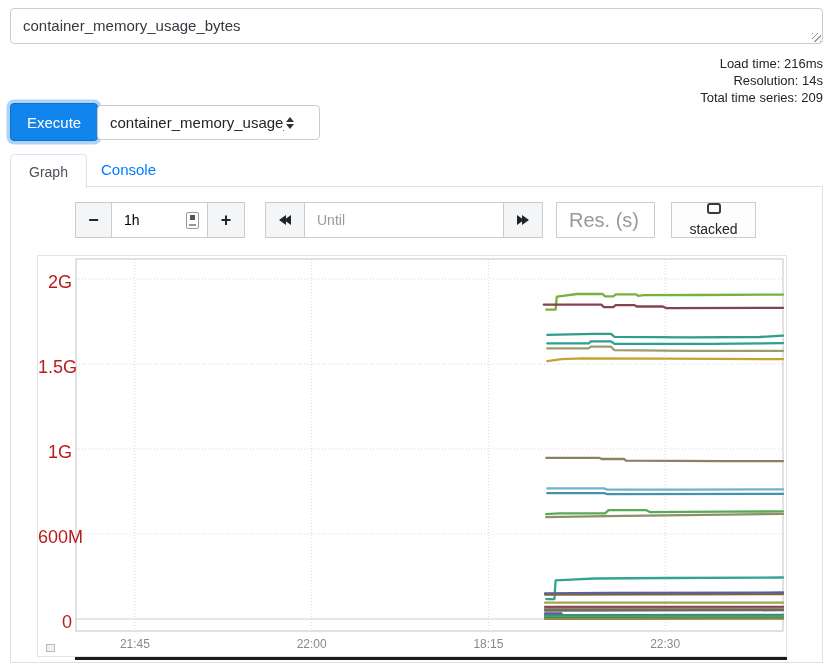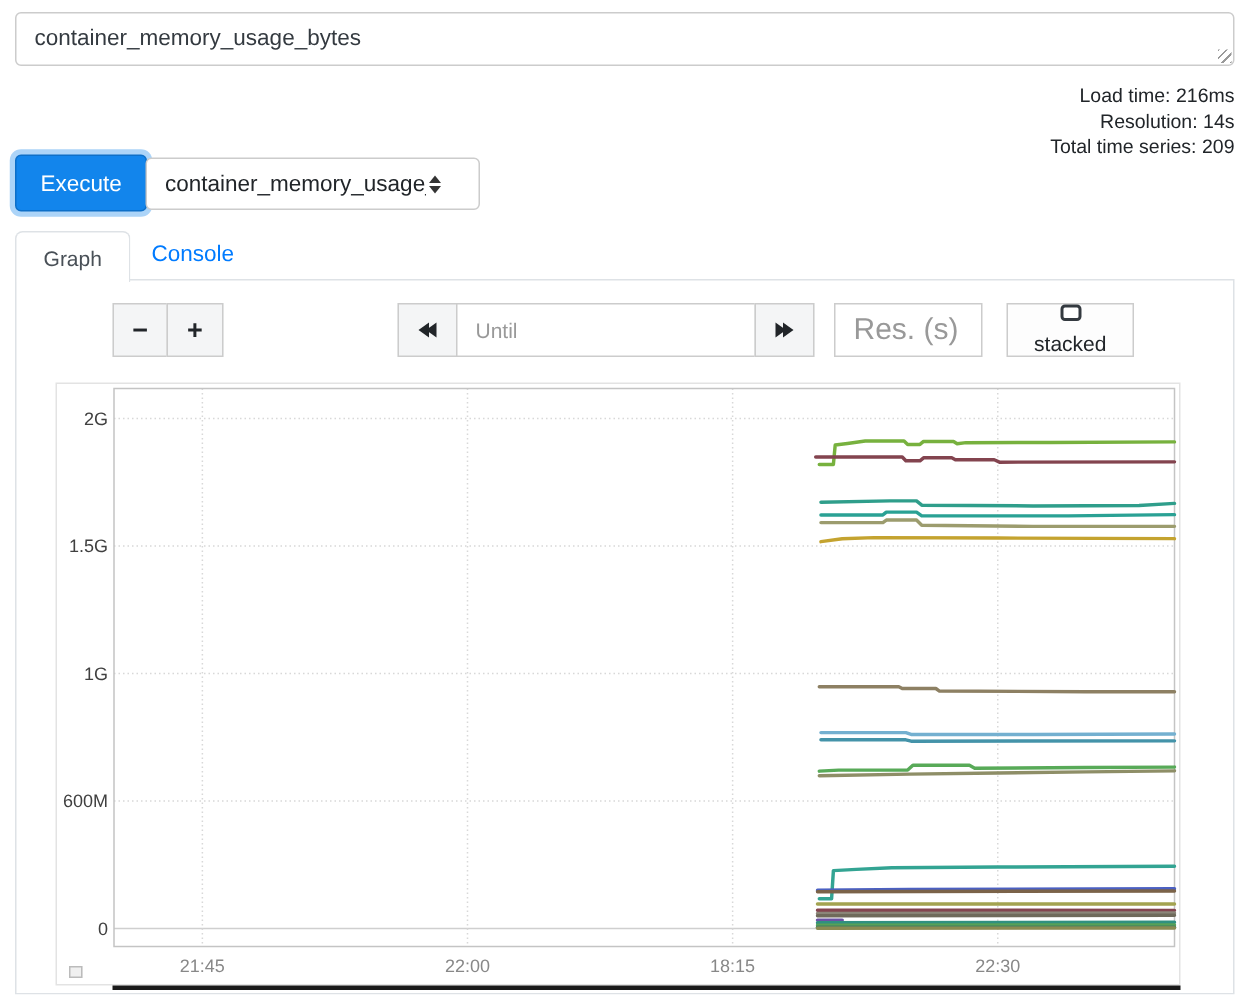--- a/index.html
+++ b/index.html
@@ -66,21 +66,21 @@
   .until-input { width: 200px; padding: 0 12px; font-size: 14px; outline: none; }
   .res-input { left: 556px; top: 202px; width: 99px; padding: 4px 12px; font-size: 20px; outline: none; }
   input::placeholder { color: #999; }
   .stacked-btn { left: 671px; top: 202px; width: 85px; display: flex; align-items: center;
     justify-content: center; gap: 7px; background: #fdfdfd; cursor: pointer; flex-direction: column; }
   .cbx { width: 14px; height: 14px; border: 2px solid #343a40; border-radius: 3px; background: #fff; }
 
   
   .chart { left: 37px; top: 255px; width: 750px; height: 402px; border: 1px solid #e3e3e3; background: #fff; }
   .chart svg { position: absolute; left: 0; top: 0; }
-  .ylab { position: absolute; width: 34px; text-align: right; font-size: 12px; color: #404040; }
+  .ylab { position: absolute; width: 34px; text-align: right; font-size: 18px; color: #b91c1c; }
   .xlab { position: absolute; width: 56px; text-align: center; font-size: 12px; color: #888; }
   .legend-bar { left: 75px; top: 657px; width: 712px; height: 3px; background: #1a1a1a; }
   .chart-grip { left: 46px; top: 644px; width: 9px; height: 8px; border: 1px solid #bbb; background: #f0f0f0; }
 </style>
 </head>
 <body>
 
 <textarea class="abs query-box" spellcheck="false" style="">container_memory_usage_bytes</textarea>
 <span class="abs resize-grip"></span>
 
@@ -104,20 +104,24 @@
   <span>Graph</span>
 </div>
 <div class="abs tab-console">
   <span>Console</span>
 </div>
 
 <div class="abs panel"></div>
 
 <div class="abs grp dur-grp">
   <div class="ctl btn dur-minus">−</div>
+  <div class="ctl dur-input">
+    <input value="1h" style="">
+    <span class="stepper"></span>
+  </div>
   <div class="ctl btn dur-plus">+</div>
 </div>
 
 <div class="abs grp until-grp">
   <div class="ctl btn nav-btn">
     <span class="tri tri-l"></span>
       <span class="tri tri-l"></span>
   </div>
   <input class="ctl until-input" placeholder="Until" style="">
   <div class="ctl btn nav-btn">

